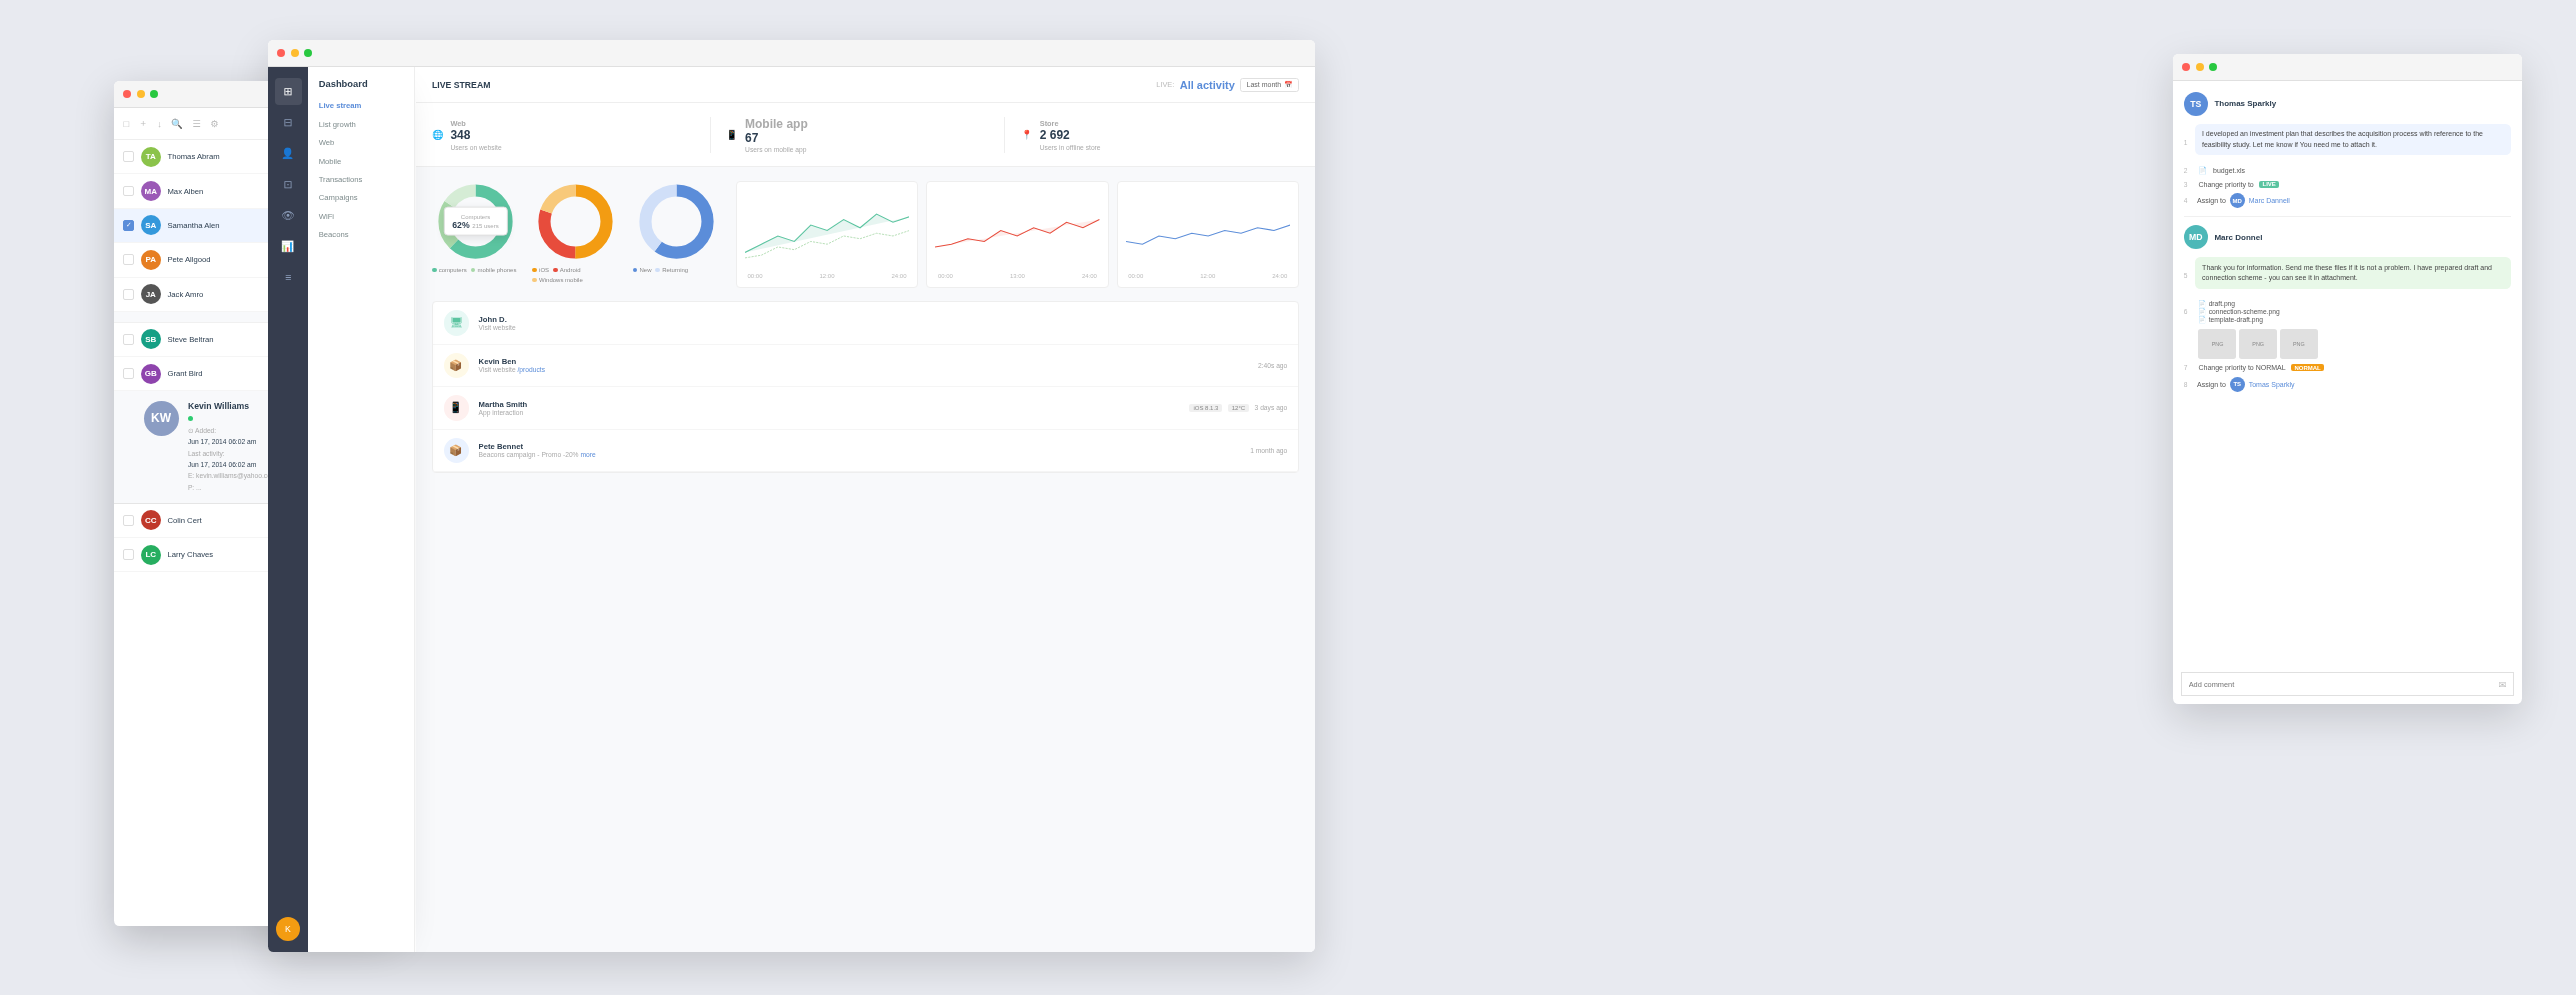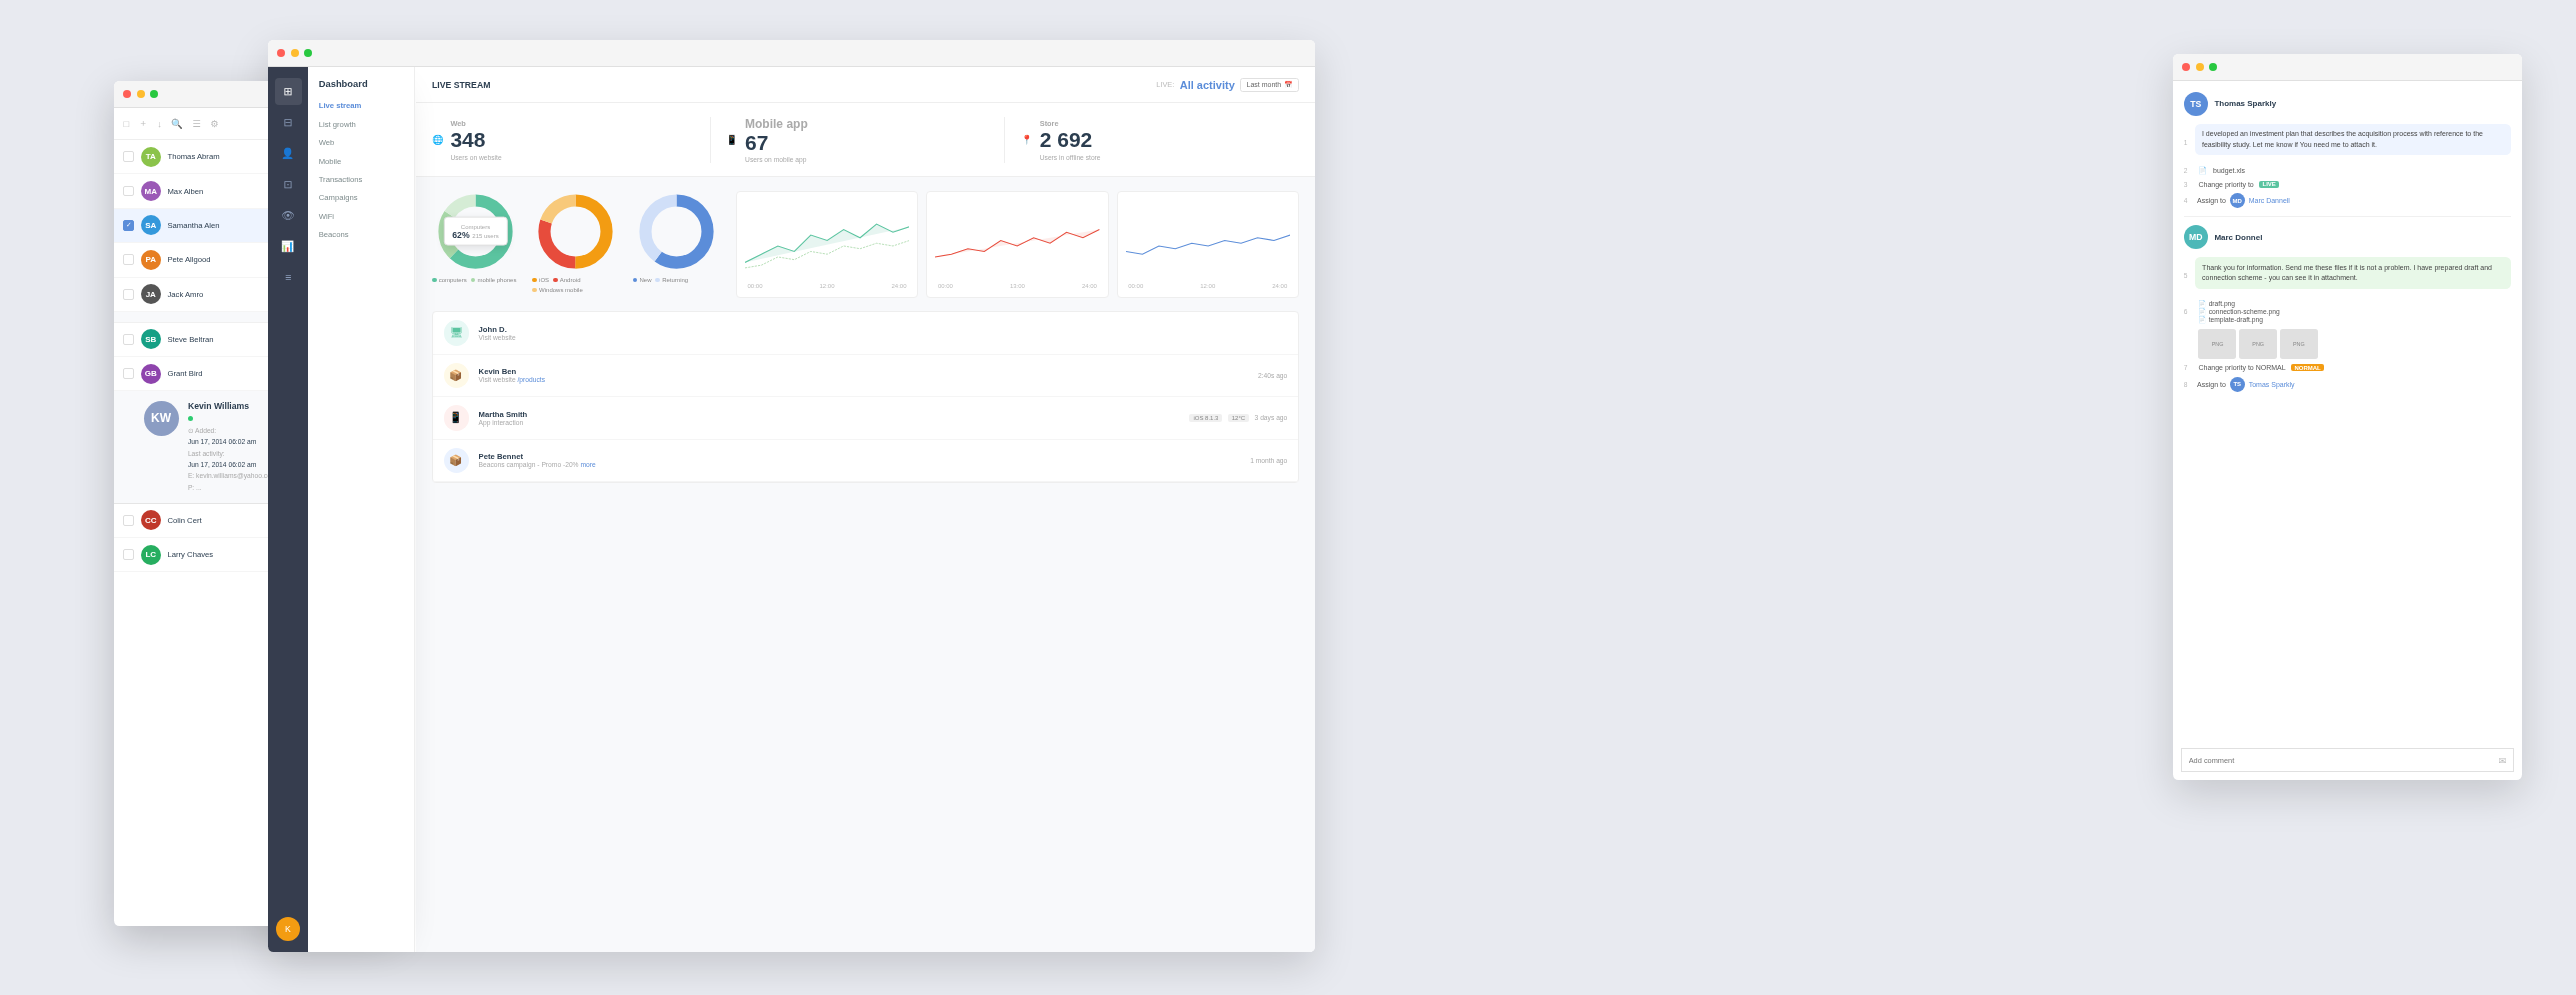--- a/index.html
+++ b/index.html
@@ -14,21 +14,21 @@
       justify-content: center;
       position: relative;
     }
 
     
     .back-window {
       position: absolute;
       right: 54px;
       top: 54px;
       width: 349px;
-      height: 726px;
+      height: 650px;
       background: #fff;
       border-radius: 5.4px;
       box-shadow: 0 13.4px 40px rgba(0,0,0,0.15);
       overflow: hidden;
     }
     .back-window-titlebar {
       background: #f5f5f5;
       height: 27px;
       display: flex;
       align-items: center;
@@ -178,21 +178,21 @@
       flex: 1;
       display: flex;
       align-items: center;
       gap: 6.7px;
     }
     .stat-group + .stat-group { border-left: 0.7px solid #eee; padding-left: 16px; }
     .stat-icon { font-size: 9.4px; }
     .stat-icon.web { color: #5bc4a0; }
     .stat-icon.mobile { color: #f39c12; }
     .stat-icon.store { color: #5b8dd9; }
-    .stat-num { font-size: 21px; font-weight: 700; color: #2c3e50; }
+    .stat-num { font-size: 12px; font-weight: 700; color: #2c3e50; }
     .stat-label { font-size: 6.7px; color: #aaa; margin-top: 1.3px; }
     .stat-info { }
 
     
     .charts-area {
       display: flex;
       padding: 13.4px 16px;
       gap: 16px;
       align-items: flex-start;
     }

